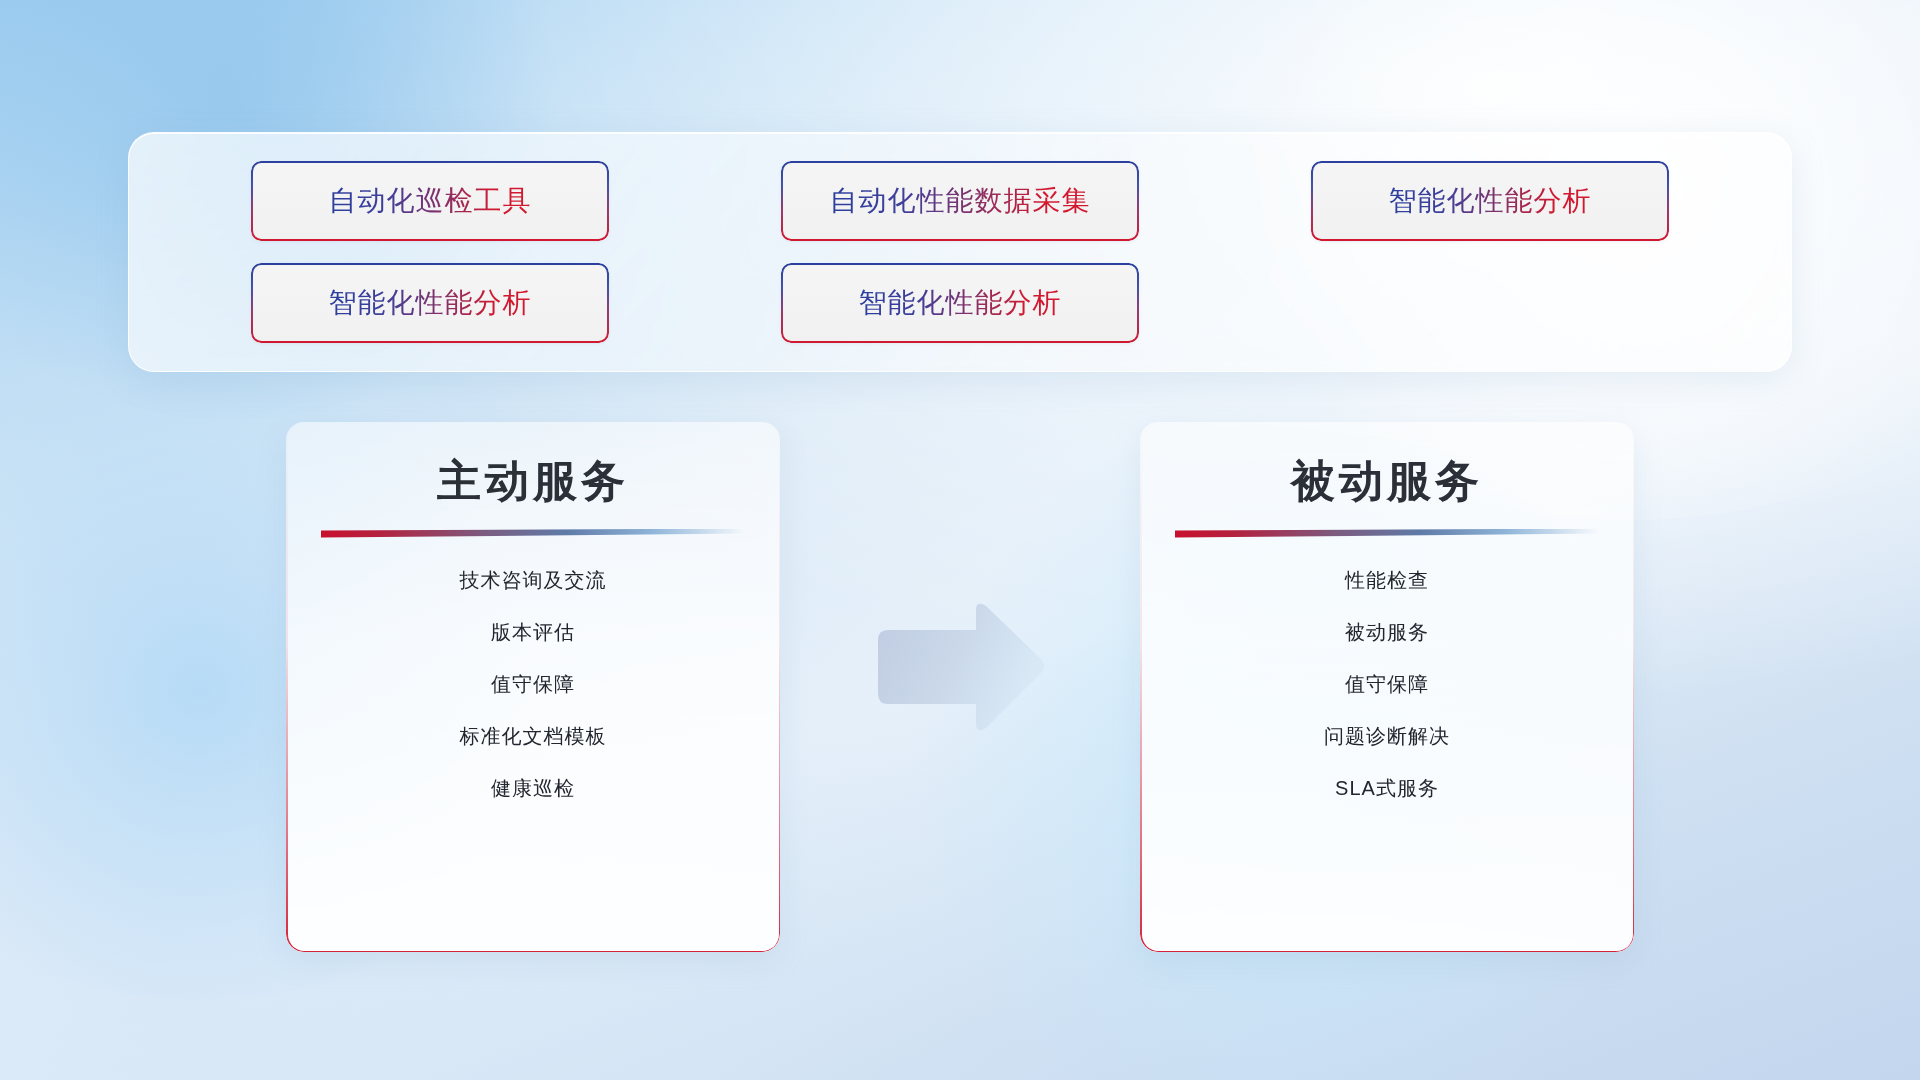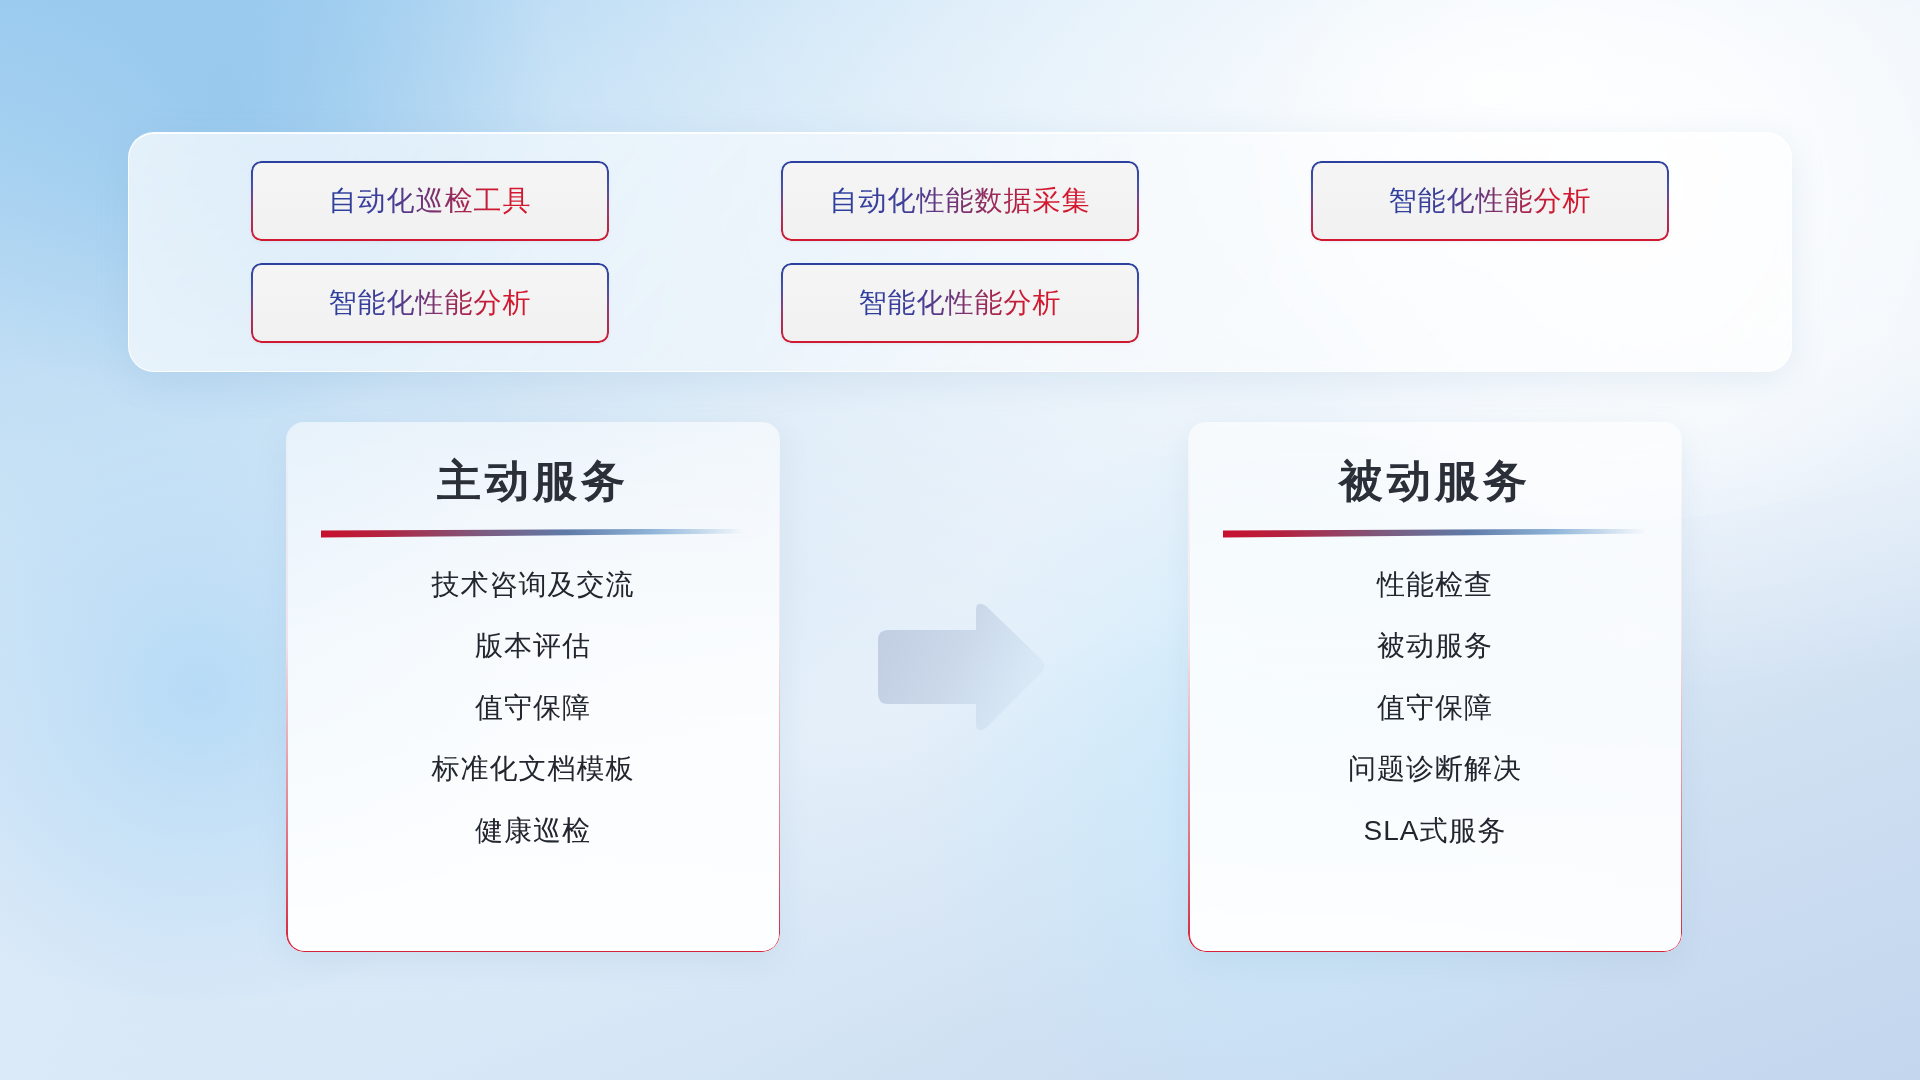--- a/index.html
+++ b/index.html
@@ -126,21 +126,21 @@
     border-radius: 18px;
     padding: 1.5px;
     background: linear-gradient(180deg, rgba(210,24,47,0.0) 0%, rgba(210,24,47,0.10) 42%, rgba(210,24,47,0.62) 80%, rgba(210,24,47,0.95) 100%);
     -webkit-mask: linear-gradient(#000 0 0) content-box, linear-gradient(#000 0 0);
     -webkit-mask-composite: xor;
     mask: linear-gradient(#000 0 0) content-box, linear-gradient(#000 0 0);
     mask-composite: exclude;
     pointer-events: none;
   }
   .service-card.left  { left: 286px; }
-  .service-card.right { left: 1188px; }
+  .service-card.right { left: 1140px; }
 
   .card-inner {
     position: relative;
     height: 100%;
     display: flex;
     flex-direction: column;
     align-items: center;
     padding: 34px 30px 30px;
   }
 
@@ -169,21 +169,21 @@
 
   .card-items {
     margin-top: 30px;
     display: flex;
     flex-direction: column;
     align-items: center;
     gap: 28px;
     width: 100%;
   }
   .card-item {
-    font-size: 28px;
+    font-size: 20px;
     color: #22262e;
     letter-spacing: 1px;
     white-space: nowrap;
     line-height: 1.2;
   }
 
   
   .flow-arrow {
     position: absolute;
     left: 868px;

